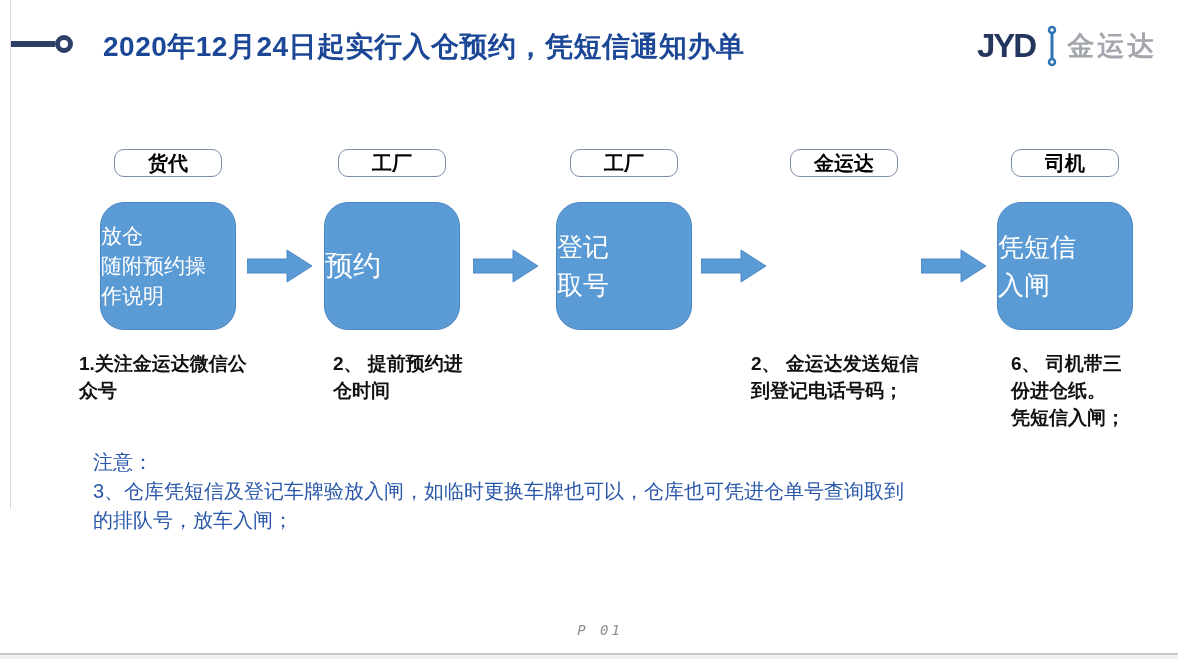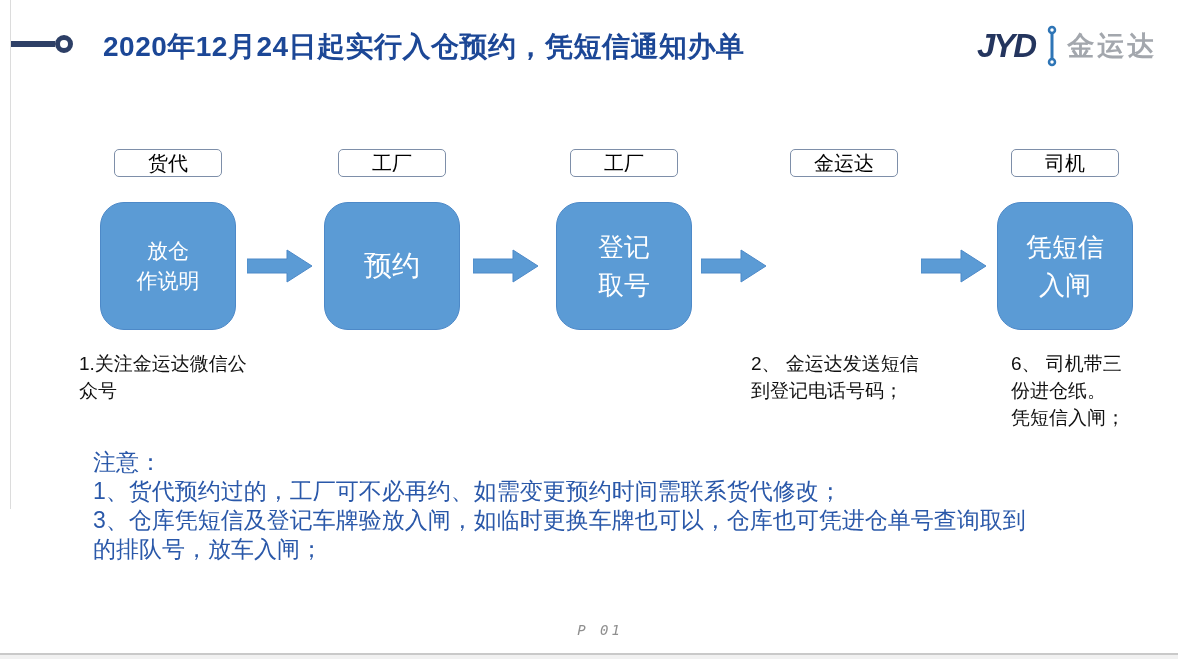--- a/index.html
+++ b/index.html
@@ -15,67 +15,67 @@
   .bottom-strip { position:absolute; left:0; top:655px; width:1178px; height:4px; background:#f1f1f1; }
 
   
   .decor { position:absolute; left:0; top:32px; }
   .title {
     position:absolute; left:92px; top:28px; width:860px;
     font-size:28px; font-weight:bold; color:#1c4796; letter-spacing:0.5px;
   }
   .logo { position:absolute; left:966px; top:24px; display:flex; align-items:center; }
   .logo-abbr {
-    font-size:33px; font-weight:bold; font-style:italic; color:#24355e;
+    font-size:33px; font-weight:bold; color:#24355e;
     letter-spacing:-2px; padding-right:10px;
   }
   .logo-name {
     font-size:27px; font-weight:bold; color:#a3a7ad; letter-spacing:3px; padding-left:8px;
   }
 
   
   .actor {
     position:absolute; top:149px; width:108px; height:28px; box-sizing:border-box;
-    background:#ffffff; border:1.5px solid #7e8fa9; border-radius:5px;
+    background:#ffffff; border:1.5px solid #7e8fa9; border-radius:10px;
     display:flex; align-items:center; justify-content:center;
-    font-size:20px; font-weight:normal; color:#000000;
+    font-size:20px; font-weight:bold; color:#000000;
   }
   .actor.c0{left:103px}.actor.c1{left:327px}.actor.c2{left:559px}.actor.c3{left:779px}.actor.c4{left:1000px}
 
   
   .bluebox {
     position:absolute; top:202px; width:136px; height:128px; box-sizing:border-box;
     background:#5b9bd5; border:1px solid #4d89c8; border-radius:24px;
-    display:flex; flex-direction:column; align-items:center; justify-content:center;
+    display:flex; flex-direction:column; align-items:flex-start; justify-content:center;
     color:#ffffff; text-align:center;
   }
   .bluebox.c0{left:89px}.bluebox.c1{left:313px}.bluebox.c2{left:545px}.bluebox.c3{left:765px}.bluebox.c4{left:986px}
   .bluebox .ln { font-size:26px; line-height:38px; }
   .bluebox.c0 .ln { font-size:21px; line-height:30px; }
   .bluebox.c1 .ln { font-size:28px; line-height:40px; }
 
   
   .arrow { position:absolute; top:249px; width:66px; height:34px; }
   .arrow.a0{left:236px}.arrow.a1{left:462px}.arrow.a2{left:690px}.arrow.a3{left:910px}
 
   
   .desc {
-    position:absolute; top:350px; font-size:19px; font-weight:normal; color:#111111;
+    position:absolute; top:350px; font-size:19px; font-weight:bold; color:#111111;
     line-height:27px; white-space:pre-line;
   }
   .desc.c0{left:68px;  width:200px}
   .desc.c1{left:322px; width:180px}
   .desc.c2{left:536px; width:210px}
   .desc.c3{left:740px; width:210px}
   .desc.c4{left:1000px;width:140px}
 
   
   .notes {
     position:absolute; left:82px; top:448px; width:980px;
-    color:#2a58a9; font-size:23px; line-height:29px;
+    color:#2a58a9; font-size:20px; line-height:29px;
   }
   .notes .note-line { white-space:pre-line; }
 
   .pagenum {
     position:absolute; left:0; top:622px; width:1178px; text-align:center;
     color:#8f8f8f; font-size:14px; font-style:italic; letter-spacing:3px;
     font-family:"DejaVu Sans Mono", monospace;
   }
 </style>
 </head>
@@ -110,20 +110,21 @@
     </div>
   <div class="actor c3">
       <span>金运达</span>
     </div>
   <div class="actor c4">
       <span>司机</span>
     </div>
 
   <div class="bluebox c0">
     <div class="ln">放仓</div>
+    <div class="ln">随附预约操</div>
     <div class="ln">作说明</div>
   </div>
   <div class="bluebox c2">
     <div class="ln">登记</div>
     <div class="ln">取号</div>
   </div>
   <div class="bluebox c1">
     <div class="ln">预约</div>
   </div>
   <div class="bluebox c4">
@@ -139,29 +140,30 @@
   </svg>
   <svg class="arrow a2" viewBox="0 0 66 34">
     <polygon points="0,10 40,10 40,1 65,17 40,33 40,24 0,24" fill="#5b9bd5" stroke="#4d89c8" stroke-width="1"></polygon>
   </svg>
   <svg class="arrow a3" viewBox="0 0 66 34">
     <polygon points="0,10 40,10 40,1 65,17 40,33 40,24 0,24" fill="#5b9bd5" stroke="#4d89c8" stroke-width="1"></polygon>
   </svg>
 
   <div class="desc c0">1.关注金运达微信公
 众号</div>
+  <div class="desc c1">2、 提前预约进
+仓时间</div>
   <div class="desc c3">2、 金运达发送短信
 到登记电话号码；</div>
   <div class="desc c4">6、 司机带三
 份进仓纸。
 凭短信入闸；</div>
 
   <div class="notes">
     <div class="note-line">注意：</div>
-    <div class="note-line">1、货代预约过的，工厂可不必再约、如需变更预约时间需联系货代修改；</div>
     <div class="note-line">3、仓库凭短信及登记车牌验放入闸，如临时更换车牌也可以，仓库也可凭进仓单号查询取到
 的排队号，放车入闸；</div>
   </div>
 
   <div class="pagenum">P 01</div>
 </div>
 
 <div class="bottom-rule"></div>
 <div class="bottom-strip"></div>
 

